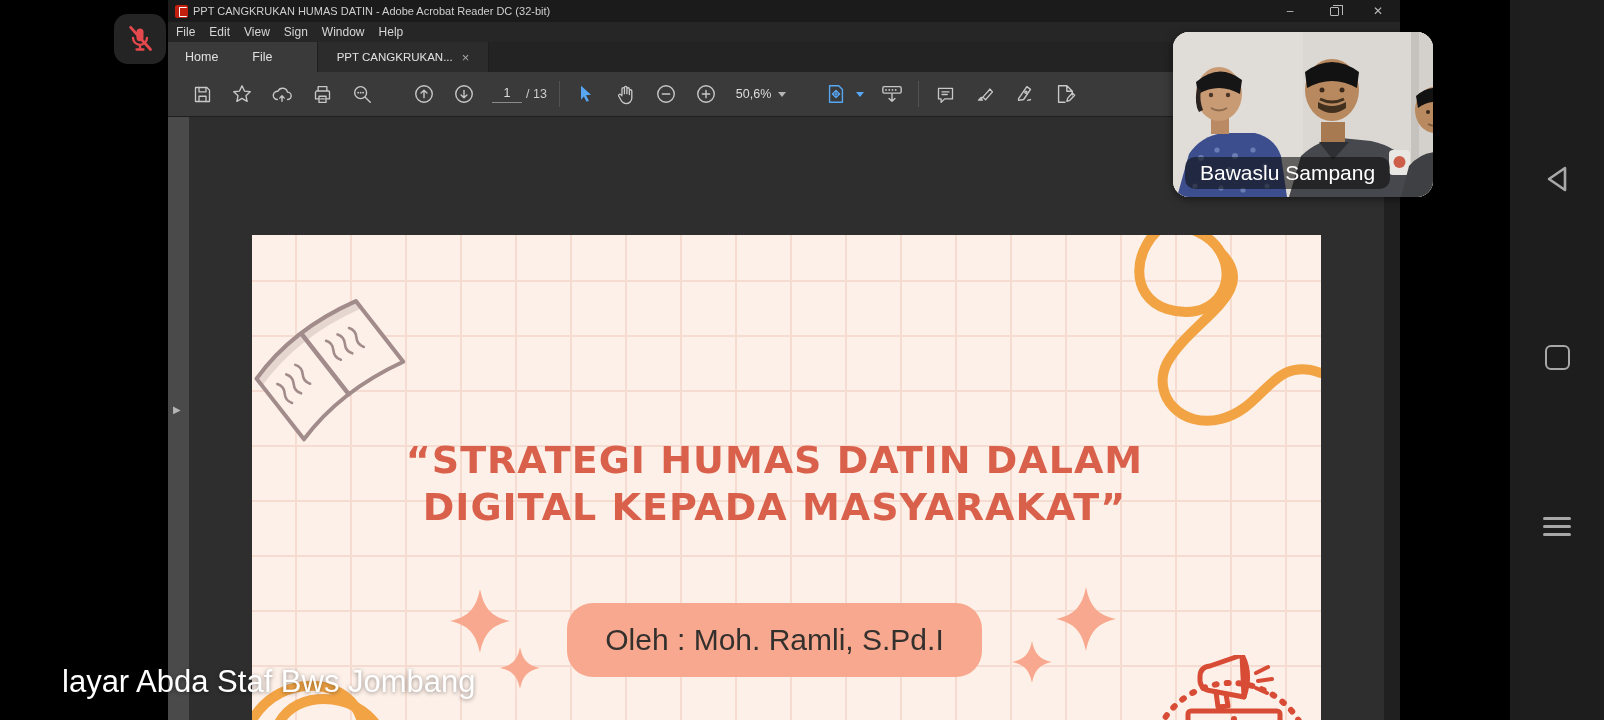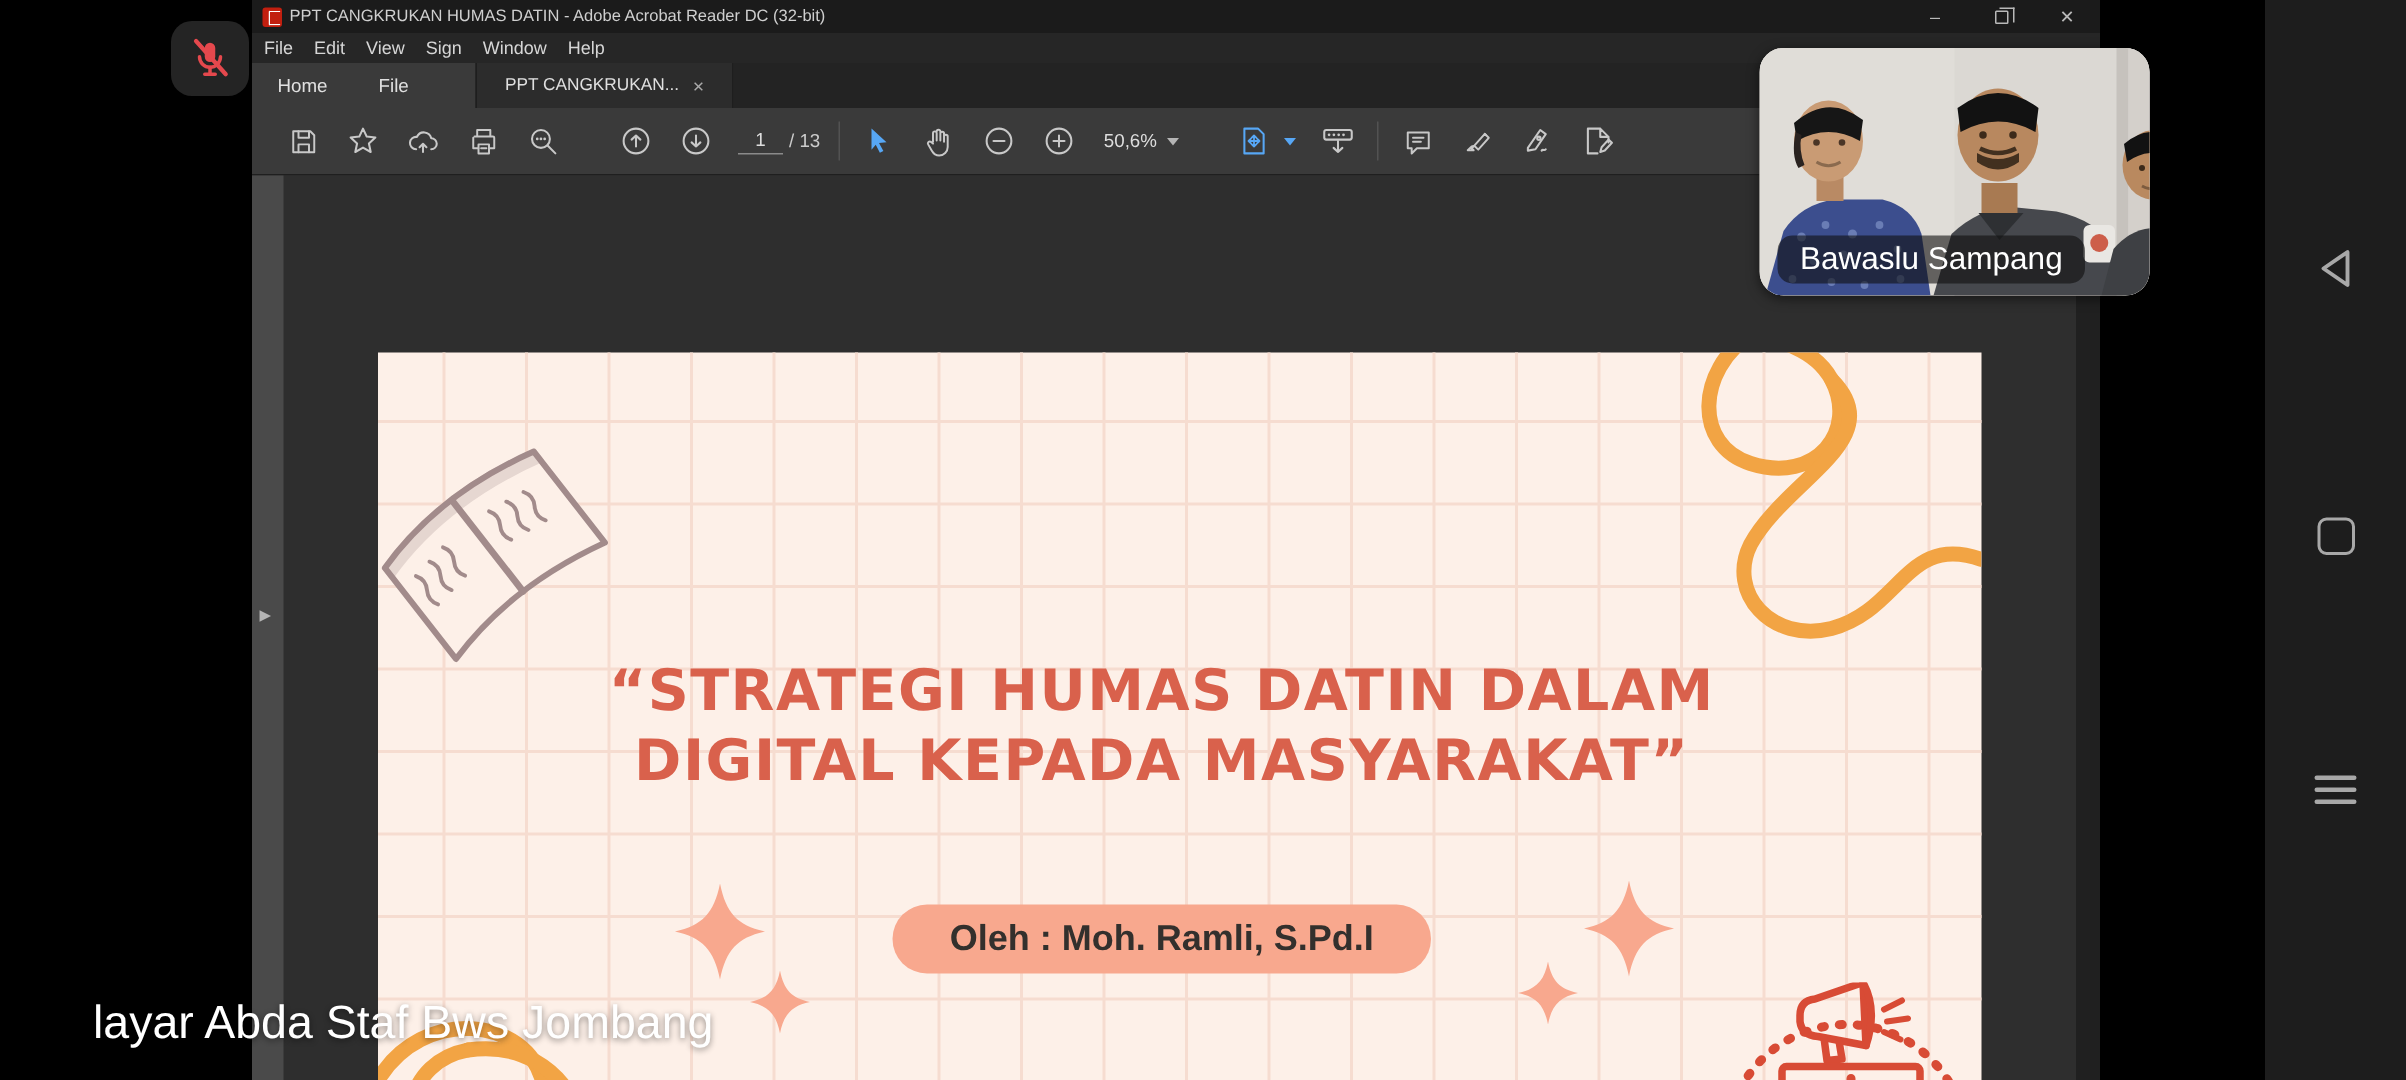--- a/index.html
+++ b/index.html
@@ -44,21 +44,21 @@
   .scrolltrack { position:absolute; right:0; top:0; width:16px; height:100%; background:#202020; }
 
   
   .slide { position:absolute; left:84px; top:118px; width:1069px; height:640px; overflow:hidden;
     background-color:#fdf0e8;
     background-image:linear-gradient(#f6dcd0 2px, transparent 2px), linear-gradient(90deg, #f6dcd0 2px, transparent 2px);
     background-size:55px 55px; background-position:-12px -10px; }
   .tema { position:absolute; left:0; right:24px; top:160px; text-align:center; font-size:27px; font-weight:bold; color:#d9604a; }
   .slide-title { position:absolute; left:0; right:24px; top:202px; text-align:center; font-size:38px; line-height:47px; font-weight:bold; letter-spacing:1px; color:#d9614c; font-family:"DejaVu Sans", sans-serif; }
   .author-wrap { position:absolute; left:0; right:24px; top:368px; display:flex; justify-content:center; }
-  .author-pill { background:#f8a88e; border-radius:26px; padding:9px 38px; font-size:24px; font-weight:bold; color:#33302d; }
+  .author-pill { background:#f8a88e; border-radius:26px; padding:20px 38px; font-size:30px; font-weight:normal; color:#33302d; }
   .deco { position:absolute; }
 
   
   .video-thumb { position:absolute; left:1173px; top:32px; width:260px; height:165px; border-radius:16px; overflow:hidden; background:#d9d6d1; box-shadow:0 2px 8px rgba(0,0,0,.5); }
   .name-pill { position:absolute; left:12px; bottom:8px; background:rgba(15,15,15,.6); border-radius:10px; padding:4px 15px; color:#fff; font-size:21px; }
 
   
   .mic-btn { position:absolute; left:114px; top:14px; width:52px; height:50px; border-radius:14px; background:#242424; display:flex; align-items:center; justify-content:center; }
   .navbar { position:absolute; left:1510px; top:0; width:94px; height:720px; background:#1d1d1d; }
   .nav-ico { position:absolute; left:0; width:94px; display:flex; justify-content:center; }

